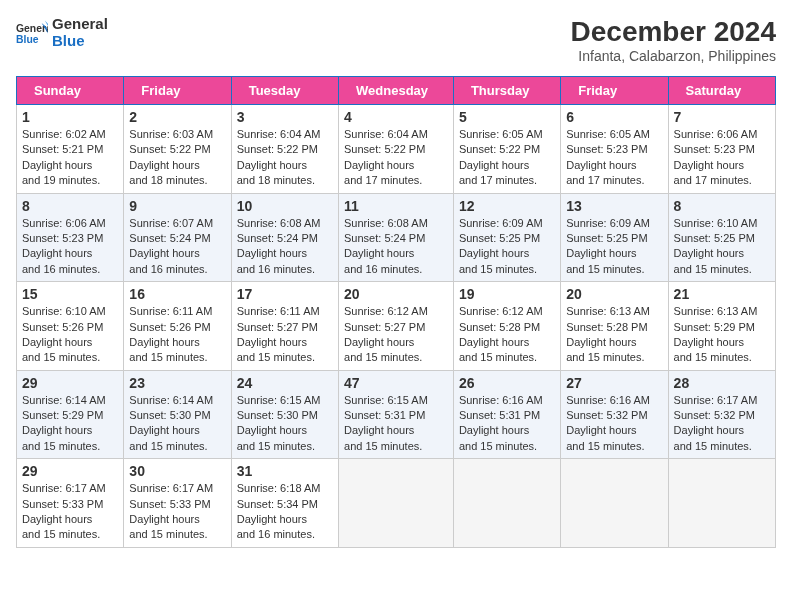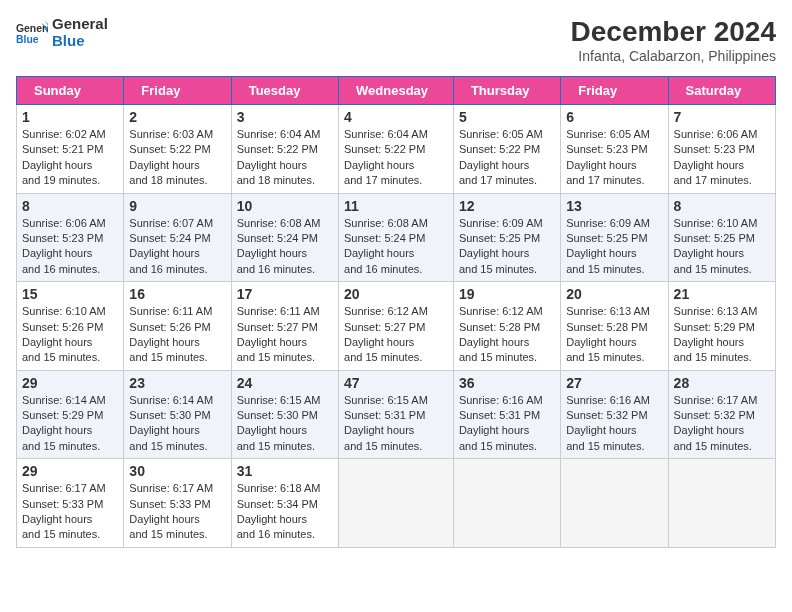--- a/index.html
+++ b/index.html
@@ -213,21 +213,21 @@
         </td>
         <td>
           <span class="day-num">24</span>
           <div class="day-info">Sunrise: 6:15 AM<br>Sunset: 5:30 PM<br>Daylight hours<br>and 15 minutes.</div>
         </td>
         <td>
           <span class="day-num">47</span>
           <div class="day-info">Sunrise: 6:15 AM<br>Sunset: 5:31 PM<br>Daylight hours<br>and 15 minutes.</div>
         </td>
         <td>
-          <span class="day-num">36</span>
+          <span class="day-num">26</span>
           <div class="day-info">Sunrise: 6:16 AM<br>Sunset: 5:31 PM<br>Daylight hours<br>and 15 minutes.</div>
         </td>
         <td>
           <span class="day-num">27</span>
           <div class="day-info">Sunrise: 6:16 AM<br>Sunset: 5:32 PM<br>Daylight hours<br>and 15 minutes.</div>
         </td>
         <td>
           <span class="day-num">28</span>
           <div class="day-info">Sunrise: 6:17 AM<br>Sunset: 5:32 PM<br>Daylight hours<br>and 15 minutes.</div>
         </td>

